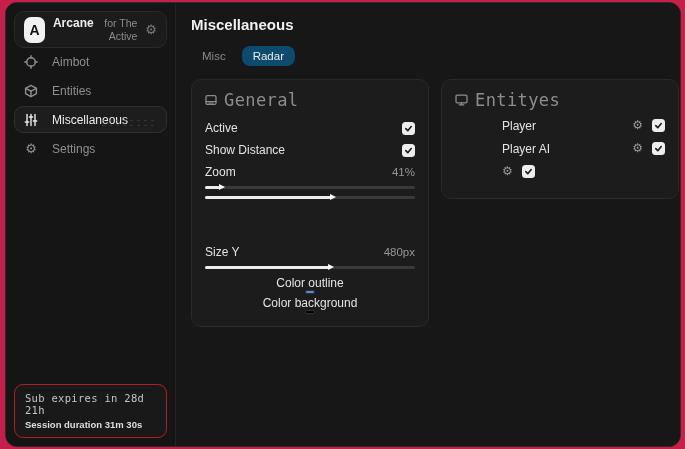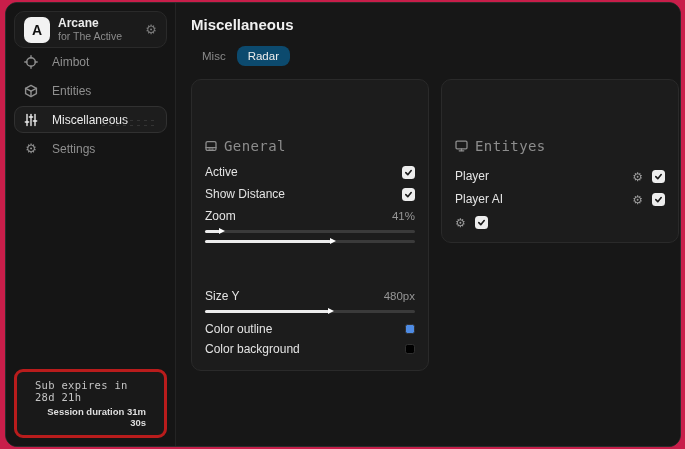--- a/index.html
+++ b/index.html
@@ -20,21 +20,21 @@
   .brand-card {
     display:flex; align-items:center; gap:8px;
     background:#1b1b1b; border:1px solid #2a2a2a; border-radius:10px;
     padding:5px 9px; height:37px;
   }
   .logo {
     width:26px; height:26px; border-radius:7px; background:#f2f2f2;
     color:#111; font-weight:800; font-size:14px;
     display:flex; align-items:center; justify-content:center;
   }
-  .brand-text { display:flex; flex-direction:column; line-height:1.15; }
+  .brand-text { display:flex; flex-direction:row; line-height:1.15;text-align:right; }
   .brand-title { color:#ececec; font-size:12px; font-weight:700; }
   .brand-sub { color:#8c8c8c; font-size:10.5px; }
   .brand-gear { margin-left:auto; color:#7a7a7a; font-size:13px; line-height:1; cursor:pointer; }
 
   .cat-label { color:#757575; font-size:10.5px; margin:13px 0 8px 5px; }
 
   .nav-item {
     display:flex; align-items:center; gap:14px; position:relative;
     padding:6px 9px; height:27px; border-radius:9px; margin-bottom:2px;
     color:#8f8f8f; font-size:12px; border:1px solid transparent; cursor:pointer;
@@ -46,44 +46,44 @@
     content:""; position:absolute; right:10px; bottom:5px; width:56px; height:9px;
     background-image:radial-gradient(#474747 1px, transparent 1.3px);
     background-size:7px 5px; opacity:.55;
   }
   .nav-icon { width:14px; height:14px; display:flex; align-items:center; justify-content:center; }
   .nav-icon svg { width:14px; height:14px; stroke:currentColor; fill:none; stroke-width:1.4; stroke-linecap:round; stroke-linejoin:round; }
   .gear-glyph { font-size:13px; line-height:1; }
 
   .footer-card {
     position:absolute; left:8px; right:8px; bottom:8px;
-    background:#191919; border:3px solid #b91c1c; border-radius:9px;
-    padding:7px 18px;
+    background:#191919; border:1px solid #b91c1c; border-radius:9px;
+    padding:7px 10px;
   }
   .footer-line1 { font-family:"DejaVu Sans Mono", monospace; font-size:10.5px; color:#c4c4c4; letter-spacing:.3px; }
-  .footer-line2 { font-size:9.5px; font-weight:700; color:#dedede; margin-top:3px;text-align:right; }
+  .footer-line2 { font-size:9.5px; font-weight:700; color:#dedede; margin-top:3px; }
 
   
   .main { flex:1; background:#171717; padding:13px 15px; position:relative; }
   .page-title { color:#f0f0f0; font-size:15px; font-weight:700; margin-bottom:13px; }
-  .tabs { display:flex; margin-bottom:13px; }
+  .tabs { display:flex; gap:5px; margin-bottom:13px; }
   .tab {
     font-family:inherit; font-size:11.5px; color:#8a8a8a; background:transparent;
     border:none; padding:4px 11px; border-radius:8px; cursor:pointer;
   }
   .tab[data-active="true"] { background:#0c4a6e; color:#ededed; }
 
   .cards { display:flex; gap:12px; align-items:flex-start; }
   .card {
     width:238px; background:#1c1c1c; border:1px solid #2a2a2a;
     border-radius:10px; padding:10px 13px;
   }
   .card-head {
     display:flex; align-items:center; gap:7px; margin-bottom:9px;
-    color:#8d8d8d; font-family:"DejaVu Sans Mono", monospace; font-size:14px; letter-spacing:.4px;margin-top:48px;
+    color:#8d8d8d; font-family:"DejaVu Sans Mono", monospace; font-size:17px; letter-spacing:.4px;
   }
   .card-head svg { stroke:#8d8d8d; fill:none; stroke-width:1.3; stroke-linecap:round; }
 
   .row { display:flex; align-items:center; justify-content:space-between; height:18px; margin-bottom:4px; }
   .row-label { color:#e3e3e3; font-size:12px; }
   .row-value { color:#969696; font-size:11.5px; }
 
   .checkbox {
     width:13px; height:13px; border-radius:3.5px; background:#ededed;
     display:flex; align-items:center; justify-content:center; cursor:pointer;
@@ -92,24 +92,24 @@
 
   .slider-group { margin-bottom:7px; }
   .track { position:relative; height:3px; background:#3a3a3a; border-radius:2px; margin-top:5px; cursor:pointer; }
   .fill { height:100%; background:#ededed; border-radius:2px; }
   .thumb {
     position:absolute; top:50%; margin-top:-3.5px; width:0; height:0;
     border-top:3.5px solid transparent; border-bottom:3.5px solid transparent;
     border-left:6px solid #ffffff; transform:translateX(-1px);
   }
 
-  .color-row { height:18px; margin-bottom:2px; }
+  .color-row { height:18px; margin-bottom:2px;flex-direction:column; }
   .swatch { width:10px; height:10px; border-radius:2.5px; border:1px solid #303030; cursor:pointer; }
 
-  .erow { display:flex; align-items:flex-end; height:20px; margin-bottom:3px; }
+  .erow { display:flex; align-items:flex-start; height:20px; margin-bottom:3px;margin-left:47px; }
   .erow .row-label { flex:1; }
   .erow-gear { color:#9a9a9a; font-size:12px; line-height:1; margin-right:9px; cursor:pointer; }
 </style>
 </head>
 <body>
 
 <div class="window">
 
   <aside class="sidebar">
 

